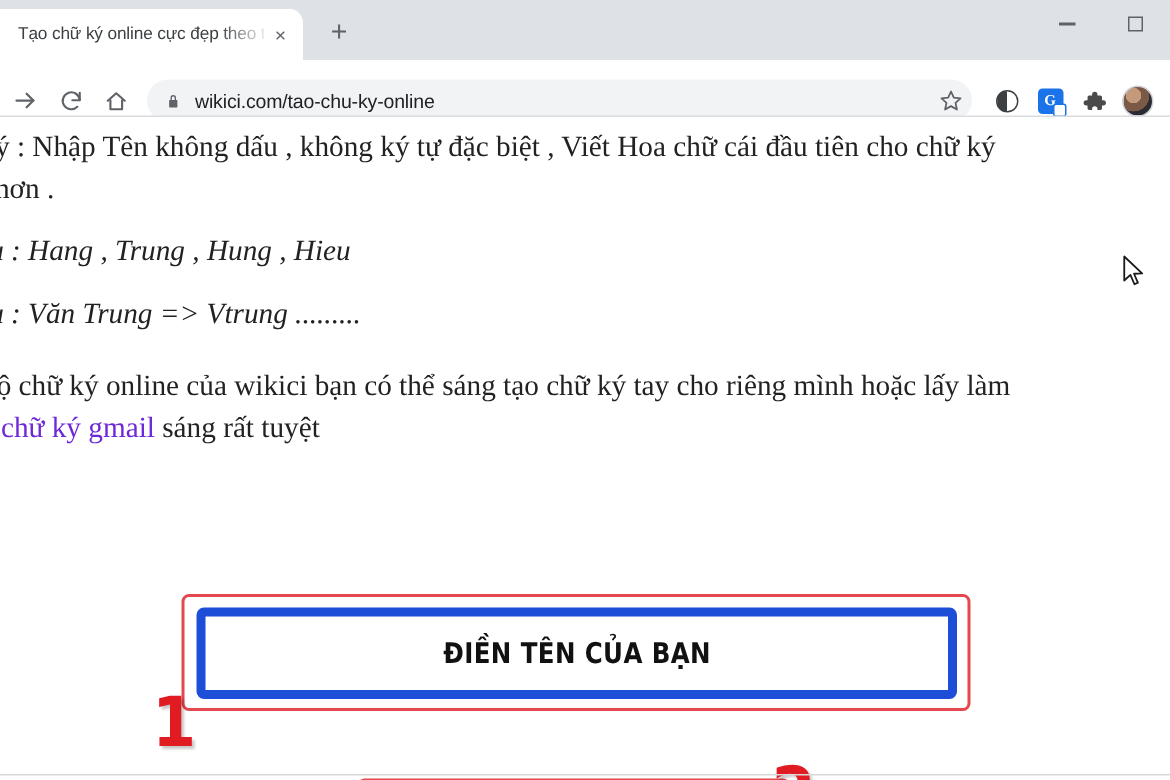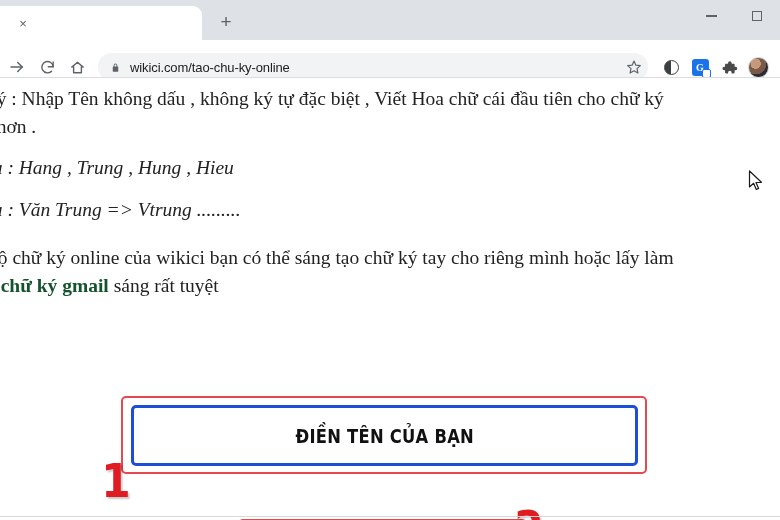--- a/index.html
+++ b/index.html
@@ -249,22 +249,22 @@
     position: absolute;
     white-space: nowrap;
   }
   .p1 { left: -18px; top: 6px; }
   .p2 { left: -18px; top: 34px; }
   .p3 { left: -17px; top: 75px; font-style: italic; }
   .p4 { left: -17px; top: 117px; font-style: italic; }
   .p5 { left: -12px; top: 165px; }
   .p6 { left: -14px; top: 193px; }
   .lnk {
-    color: #14532d;
-    font-weight: bold;
+    color: #6d28d9;
+    font-weight: normal;
   }
 
   
   .redbox-input {
     position: absolute;
     left: 121px;
     top: 318px;
     width: 526px;
     height: 78px;
     border: 2px solid #e5484d;
@@ -272,21 +272,21 @@
     box-sizing: border-box;
     background: transparent;
   }
   .name-input {
     position: absolute;
     left: 131px;
     top: 327px;
     width: 507px;
     height: 61px;
     background: #ffffff;
-    border: 3px solid #1d4ed8;
+    border: 6px solid #1d4ed8;
     border-radius: 5px;
     box-sizing: border-box;
     display: flex;
     align-items: center;
     justify-content: center;
     overflow: hidden;
   }
   .name-input-value {
     font-family: "DejaVu Sans", sans-serif;
     font-weight: bold;
@@ -360,20 +360,21 @@
   }
 </style>
 </head>
 <body>
 
 <div class="browser">
 
   <div class="tabstrip">
 
     <div class="tab">
+      <span class="tab-title">Tạo chữ ký online cực đẹp theo t</span>
       <span class="tab-close">×</span>
     </div>
 
     <div class="newtab">+</div>
 
     <div class="wincontrols">
       <div class="winbtn">
           <span class="bar"></span>
         </div>
       <div class="winbtn">

